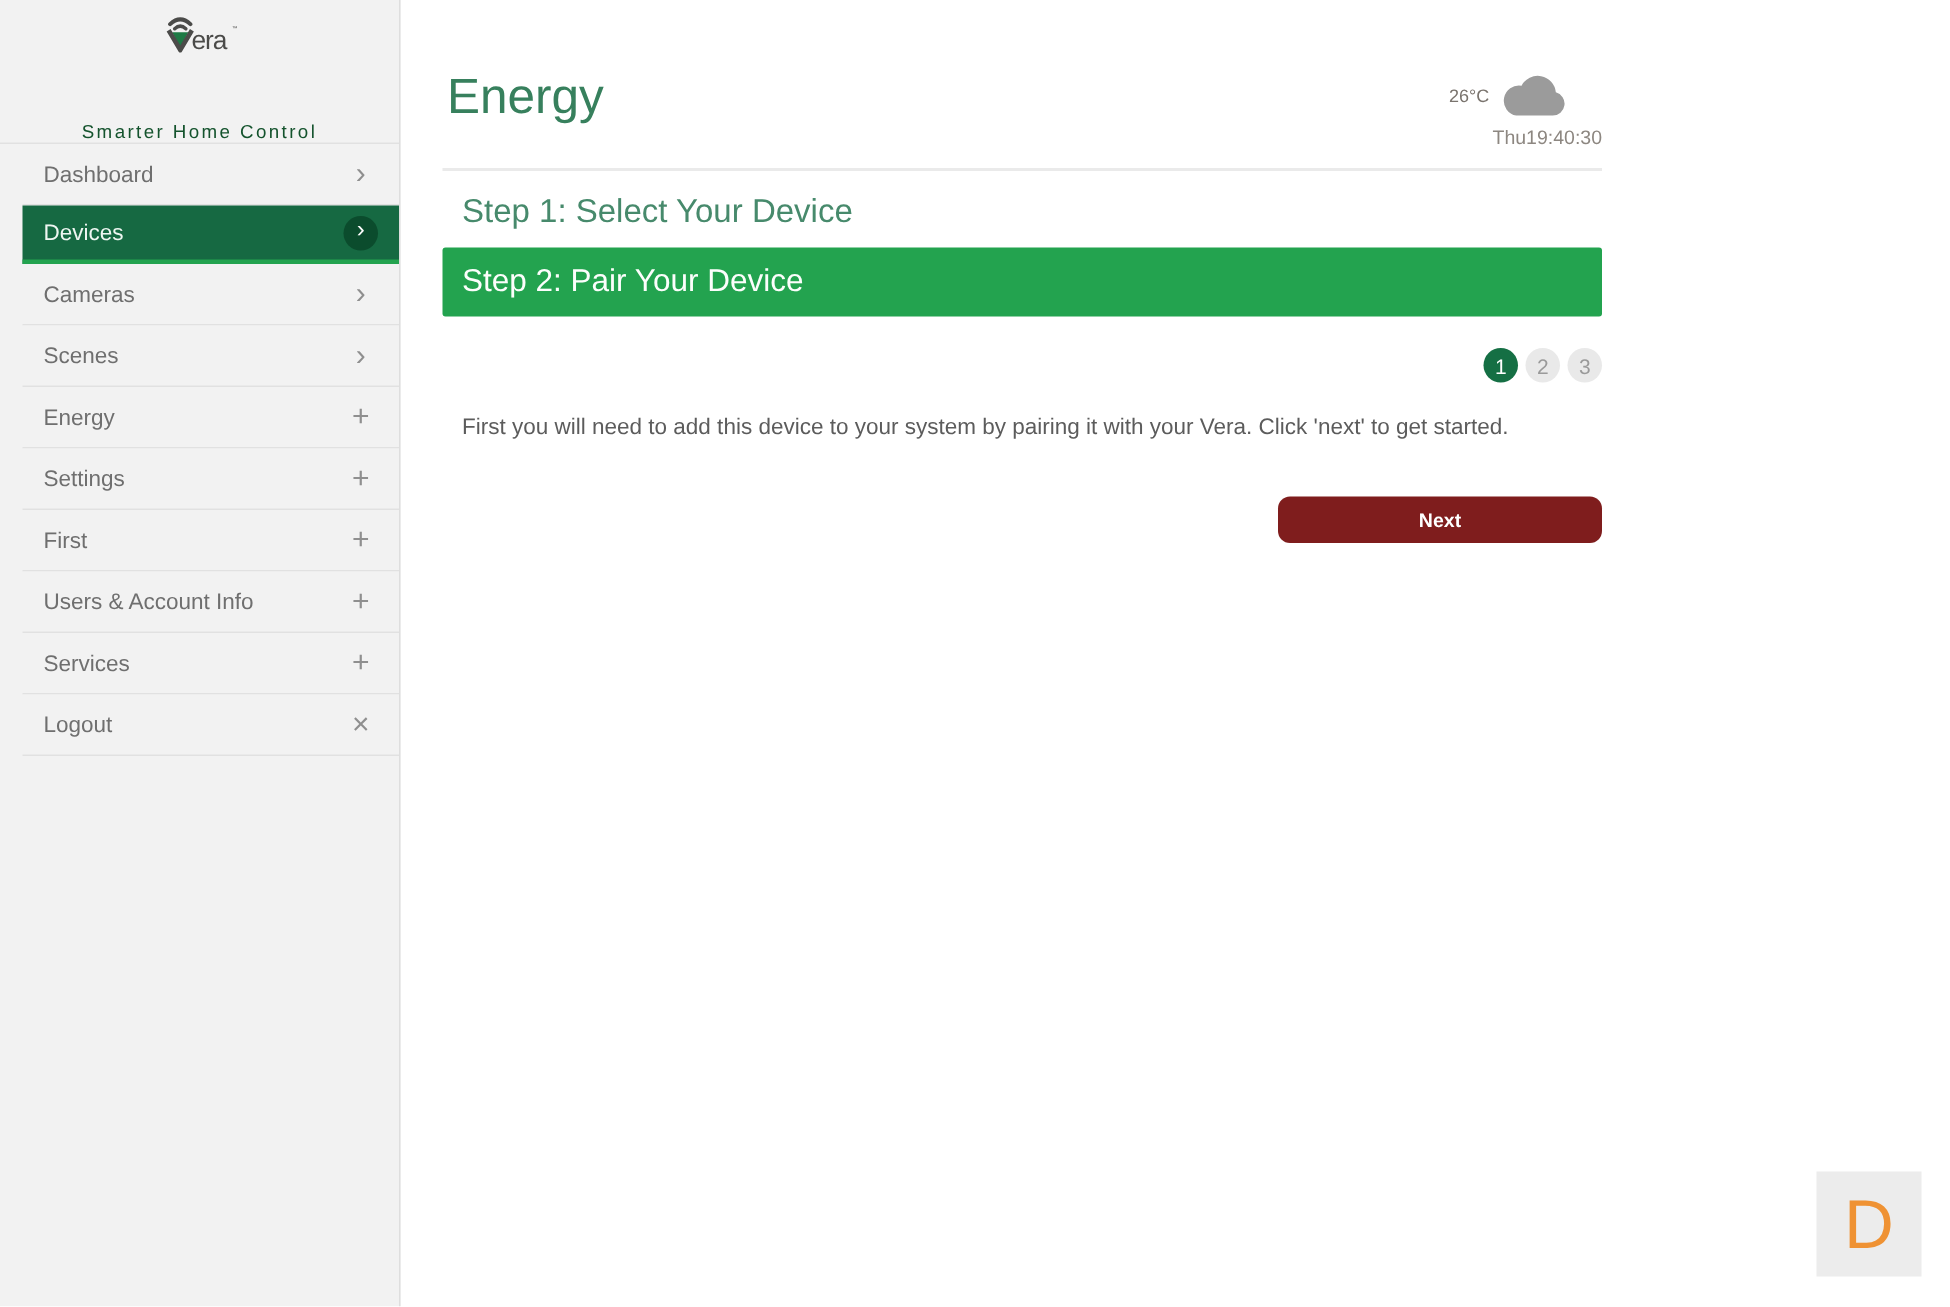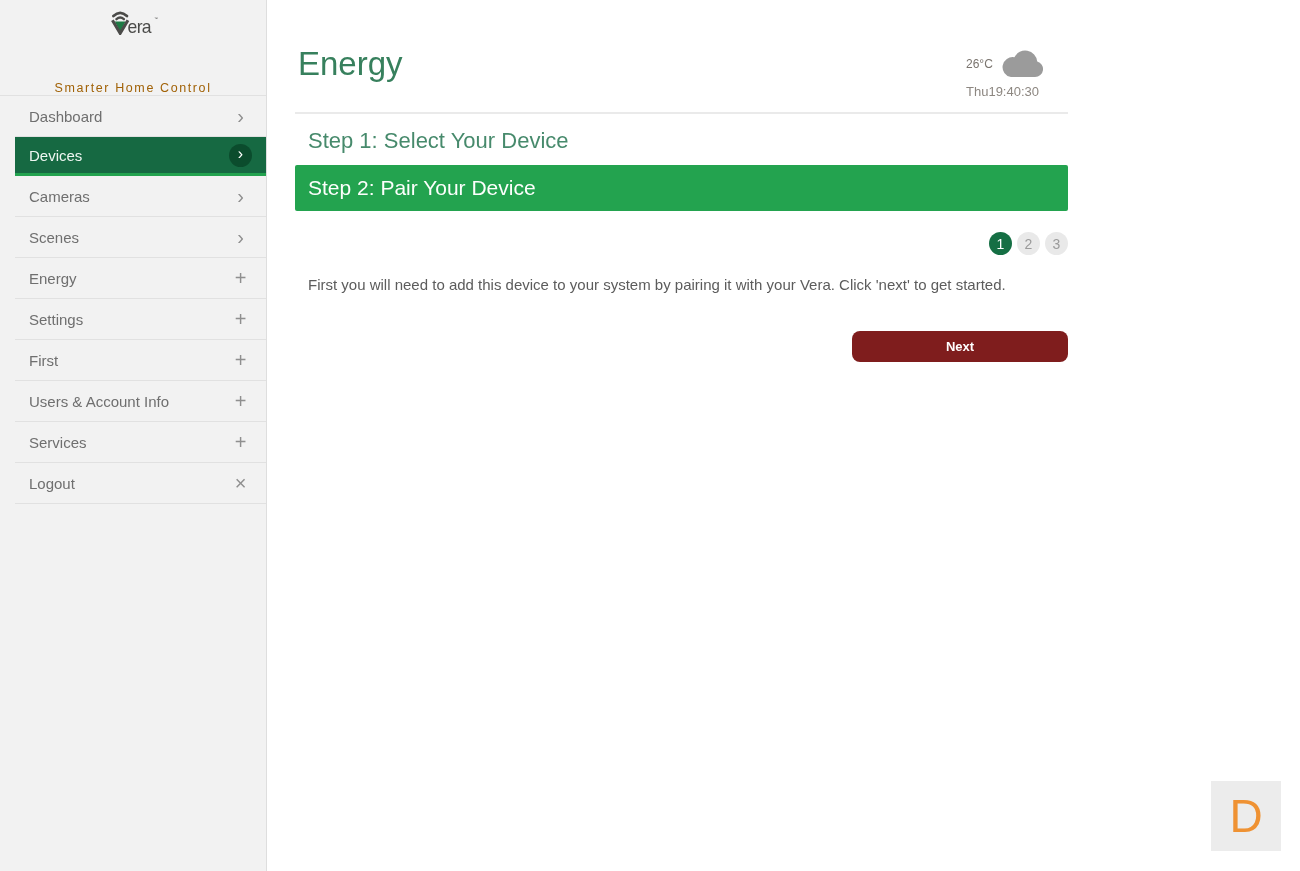--- a/index.html
+++ b/index.html
@@ -13,21 +13,21 @@
     position:absolute; left:0; top:0; width:267px; height:871px;
     background:#f2f2f2; border-right:1px solid #dedede;
   }
   .logo-block {
     height:96px; border-bottom:1px solid #e1e1e1;
     display:flex; flex-direction:column; align-items:center; justify-content:center;
     padding-top:8px; cursor:pointer;gap:45px;
   }
   .logo-block svg { display:block; }
   .tagline {
-    font-size:12.5px; color:#a16207; letter-spacing:1.6px; margin-top:1px;
+    font-size:12.5px; color:#14532d; letter-spacing:1.6px; margin-top:1px;
   }
   .menu { list-style:none; }
   .menu li {
     height:41px; border-bottom:1px solid #e1e1e1;
     display:flex; align-items:center; justify-content:space-between;
     padding:0 14px 0 14px; cursor:pointer; background:#f2f2f2;margin-left:15px;
   }
   .menu li .mlabel { font-size:15px; color:#6f6f6f; }
   .menu li .mi {
     font-size:20px; color:#8f8f8f; line-height:1;
@@ -43,21 +43,21 @@
   }
   
   .main { position:absolute; left:268px; top:0; width:1032px; height:871px; background:#fff; }
   .content { width:773px; margin-left:27px; }
   .topbar { display:flex; justify-content:space-between; padding-top:44px; }
   .page-title { font-size:33px; font-weight:300; color:#37805d; line-height:40px; margin-left:3px; }
   .top-right { display:flex; align-items:flex-start; gap:9px; margin-top:4px; }
   .weather-col { width:102px; }
   .w-row1 { display:flex; align-items:center; justify-content:flex-start; gap:6px; }
   .temp { font-size:12px; color:#7a746e; font-weight:300; }
-  .w-row2 { display:flex; justify-content:flex-start; margin-top:5px; font-size:13px; color:#8d8781; }
+  .w-row2 { display:flex; justify-content:flex-end; margin-top:5px; font-size:13px; color:#8d8781; }
   .controller {
     background:#f1f1f1; border:none; border-radius:4px; color:#6f6f6f;
     font-size:14px; font-family:inherit; height:44px; padding:0 18px; cursor:pointer;
     margin-top:9px; min-width:151px;
   }
   .divider { border:none; border-top:2px solid #eaeaea; margin-top:13px; }
   .step-header1 {
     font-size:22px; font-weight:300; color:#478a6c;
     margin-top:14px; padding-left:13px; cursor:pointer;
   }

